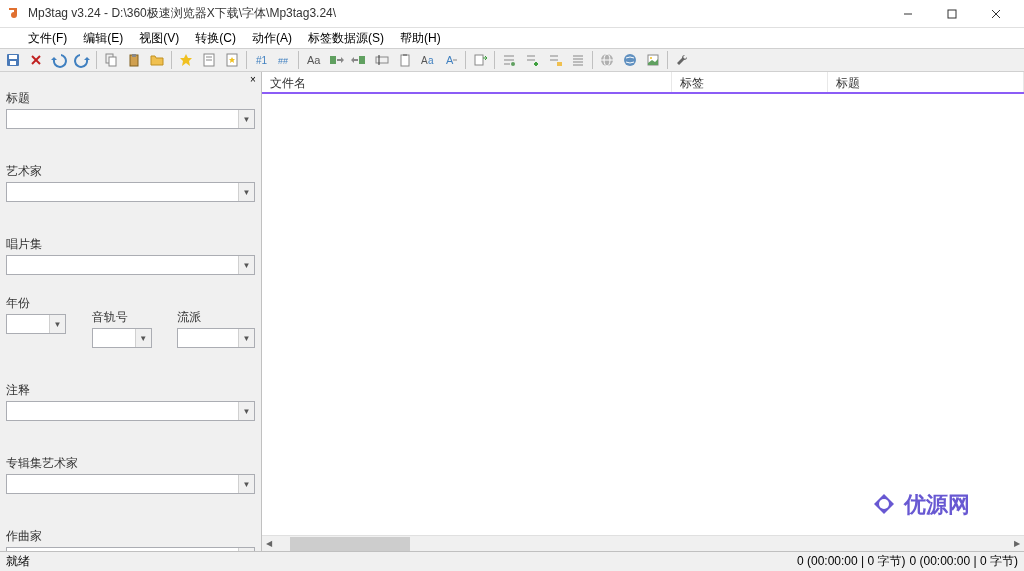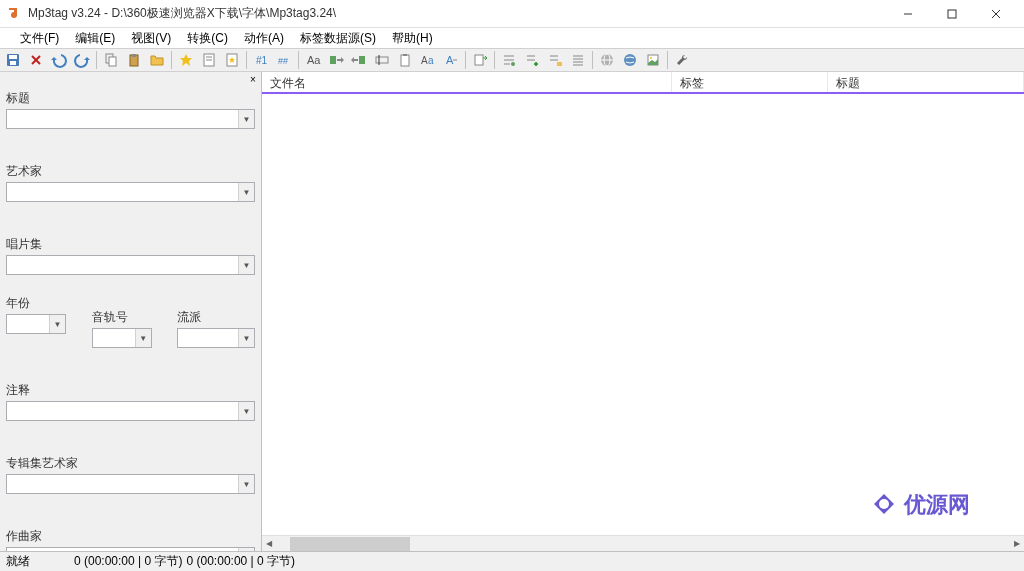--- a/index.html
+++ b/index.html
@@ -2,21 +2,21 @@
 <html><head>
 <meta charset="utf-8">
 <style>
 * { box-sizing: border-box; margin: 0; padding: 0; }
 body { font-family: "Microsoft YaHei", "Segoe UI", sans-serif; font-size: 12px; background: #fff; overflow: hidden; width: 1024px; height: 571px; }
 .titlebar { height: 28px; background: #fff; display: flex; align-items: center; padding: 0 6px; border-bottom: 1px solid #e0e0e0; }
 .titlebar .app-icon { width: 16px; height: 16px; margin-right: 6px; }
 .titlebar .title-text { flex: 1; font-size: 12px; color: #333; }
 .win-controls { display: flex; gap: 0; }
 .win-btn { width: 44px; height: 28px; display: flex; align-items: center; justify-content: center; cursor: pointer; }
-.menubar { height: 20px; background: #fff; display: flex; align-items: center; padding: 0 12px; }
+.menubar { height: 20px; background: #fff; display: flex; align-items: center; padding: 0 20px; }
 .menu-item { padding: 2px 8px; cursor: pointer; font-size: 12px; }
 .toolbar { height: 24px; background: #f0f0f0; border-top: 1px solid #d0d0d0; border-bottom: 1px solid #d0d0d0; display: flex; align-items: center; padding: 0 2px; gap: 1px; }
 .tool-btn { width: 22px; height: 22px; display: flex; align-items: center; justify-content: center; cursor: pointer; border-radius: 2px; }
 .tool-sep { width: 1px; height: 18px; background: #c0c0c0; margin: 0 2px; }
 .main { display: flex; height: calc(571px - 28px - 20px - 24px - 20px); }
 .sidebar { width: 262px; background: #f0f0f0; border-right: 1px solid #c0c0c0; display: flex; flex-direction: column; padding: 4px 6px; overflow-y: auto; position: relative; }
 .sidebar-close { position: absolute; top: 2px; right: 2px; width: 12px; height: 12px; font-size: 10px; cursor: pointer; text-align: center; line-height: 12px; }
 .field-group { margin-bottom: 6px; margin-top: 28px; }
 .field-group:first-of-type { margin-top: 14px; }
 .field-label { font-size: 12px; color: #333; margin-bottom: 2px; display: block; }
@@ -27,21 +27,21 @@
 .field-row .field-group { flex: 1; }
 .narrow .combo { width: 60px; }
 .content { flex: 1; display: flex; flex-direction: column; background: #fff; position: relative; }
 .list-header { height: 22px; background: #fff; border-bottom: 2px solid #8b5cf6; display: flex; }
 .list-col { padding: 3px 8px; border-right: 1px solid #e8e8e8; font-size: 12px; color: #333; cursor: pointer; }
 .list-body { flex: 1; background: #fff; }
 .hscroll { height: 16px; background: #f0f0f0; border-top: 1px solid #e0e0e0; display: flex; align-items: center; }
 .hscroll-track { height: 14px; background: #f0f0f0; flex: 1; position: relative; margin: 0 14px; }
 .hscroll-thumb { position: absolute; left: 0; width: 120px; height: 14px; background: #cdcdcd; border-radius: 0; }
 .hscroll-arrow { width: 14px; height: 14px; display: flex; align-items: center; justify-content: center; font-size: 8px; color: #666; cursor: pointer; }
-.statusbar { height: 20px; background: #f0f0f0; border-top: 1px solid #c0c0c0; display: flex; align-items: center; padding: 0 6px; font-size: 12px; }
+.statusbar { height: 20px; background: #f0f0f0; border-top: 1px solid #c0c0c0; display: flex; align-items: center; padding: 0 6px; font-size: 12px; justify-content: space-between; }
 .status-right { display: flex; gap: 4px; margin-left: 44px; }
 .watermark { position: absolute; right: 10px; bottom: 24px; pointer-events: none; opacity: 0.95; }
 </style>
 </head>
 <body>
 
 <div class="titlebar">
   <span class="app-icon">
     <svg width="16" height="16" viewBox="0 0 16 16">
         <path d="M3 2 L11 2 L11 9 A3 3 0 1 1 8 6 L8 4 L3 4 Z" fill="#e07030"></path>

